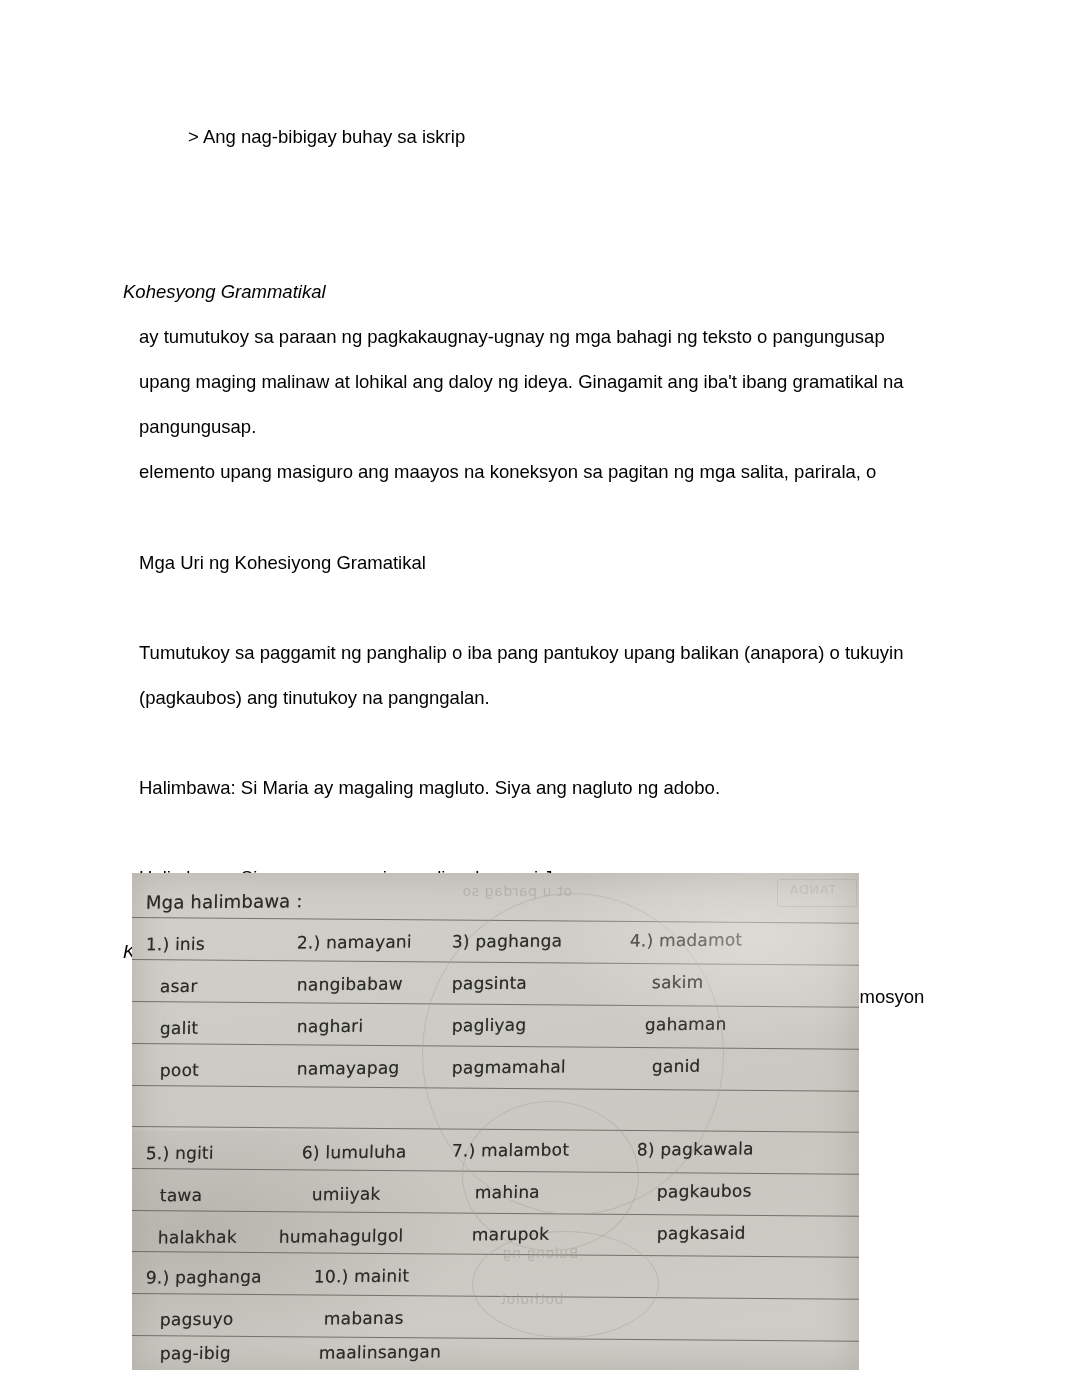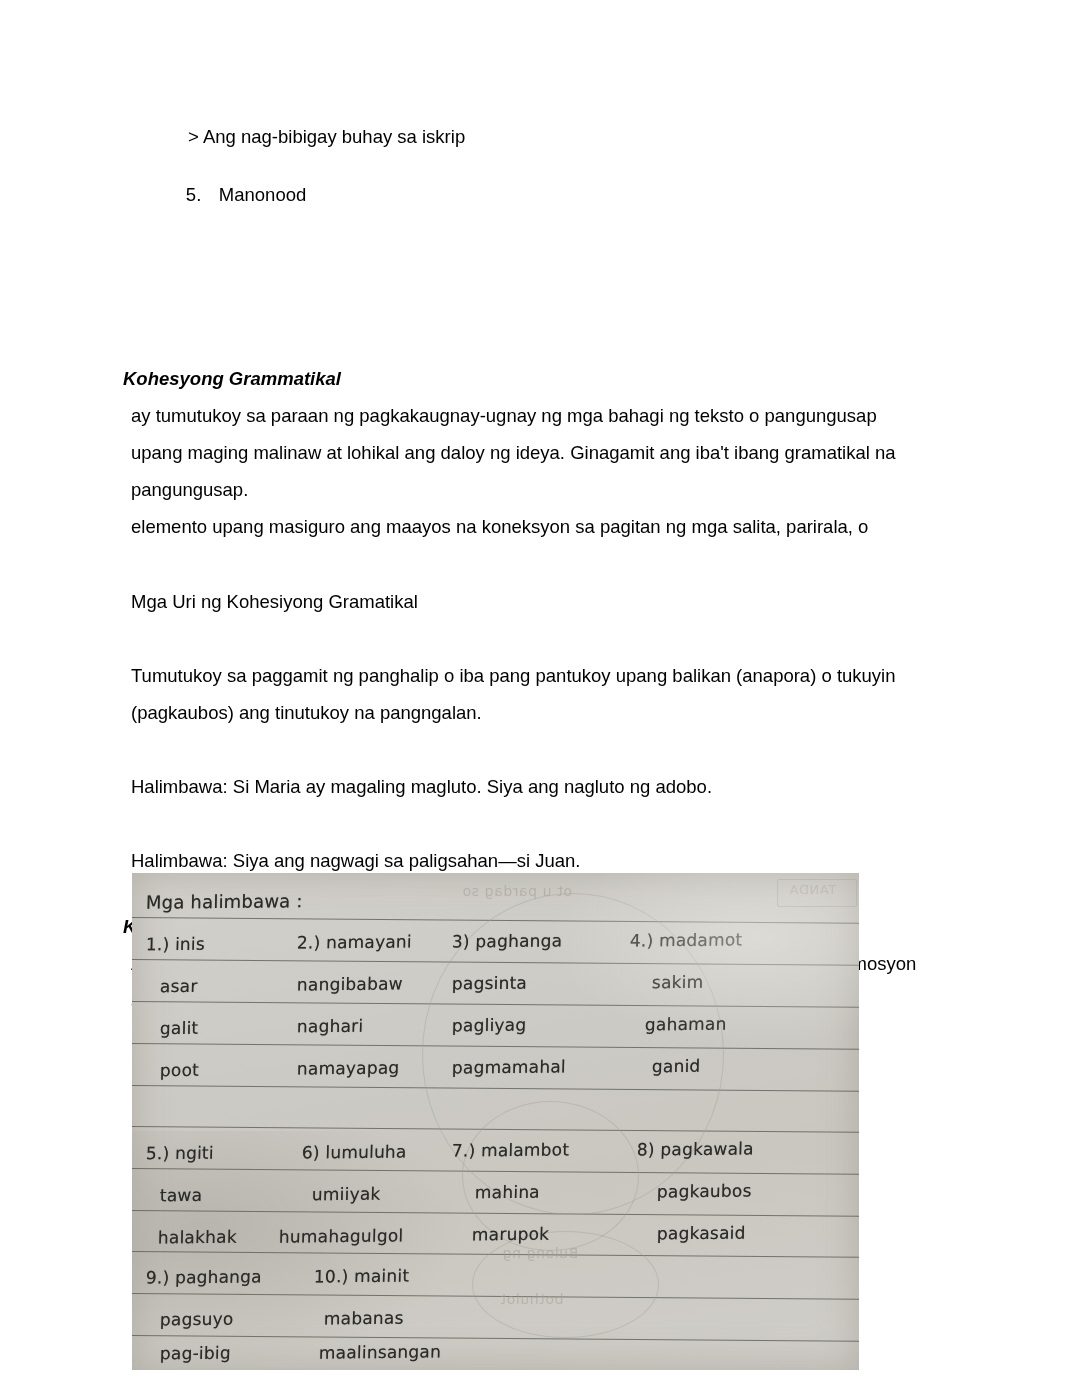--- a/index.html
+++ b/index.html
@@ -52,30 +52,30 @@
     white-space: pre;
   }
 
   .gap-xl { height: 126px; }
   .gap-l  { height: 30px; }
   .gap-m  { height: 29px; }
 
   .head-bi {
     font-size: 18.5px;
     line-height: 29px;
-    font-weight: bold;
+    font-weight: normal;
     font-style: italic;
   }
 
   .para {
     font-size: 18.5px;
     line-height: 29px;
   }
   .para p {
-    margin: 8px;
+    margin: 16px;
   }
 
   .indent-1 { margin-left: 22px; }
 
   
   .photo {
     position: absolute;
     left: 132px;
     top: 873px;
     width: 727px;
@@ -163,23 +163,20 @@
 </style>
 </head>
 <body>
 
 <div class="page">
 
   <div class="doc">
 
     <div class="sub-line">&gt; Ang nag-bibigay buhay sa iskrip</div>
 
-    <div class="list-item">
-      <span class="list-num">5.</span><span>Manonood</span>
-    </div>
 
 
     <div class="gap-xl"></div>
 
     <div class="head-bi">Kohesyong Grammatikal</div>
     <div class="para">
       <p>ay tumutukoy sa paraan ng pagkakaugnay-ugnay ng mga bahagi ng teksto o pangungusap</p>
       <p>upang maging malinaw at lohikal ang daloy ng ideya. Ginagamit ang iba't ibang gramatikal na</p>
       <p>pangungusap.</p>
       <p>elemento upang masiguro ang maayos na koneksyon sa pagitan ng mga salita, parirala, o</p>

